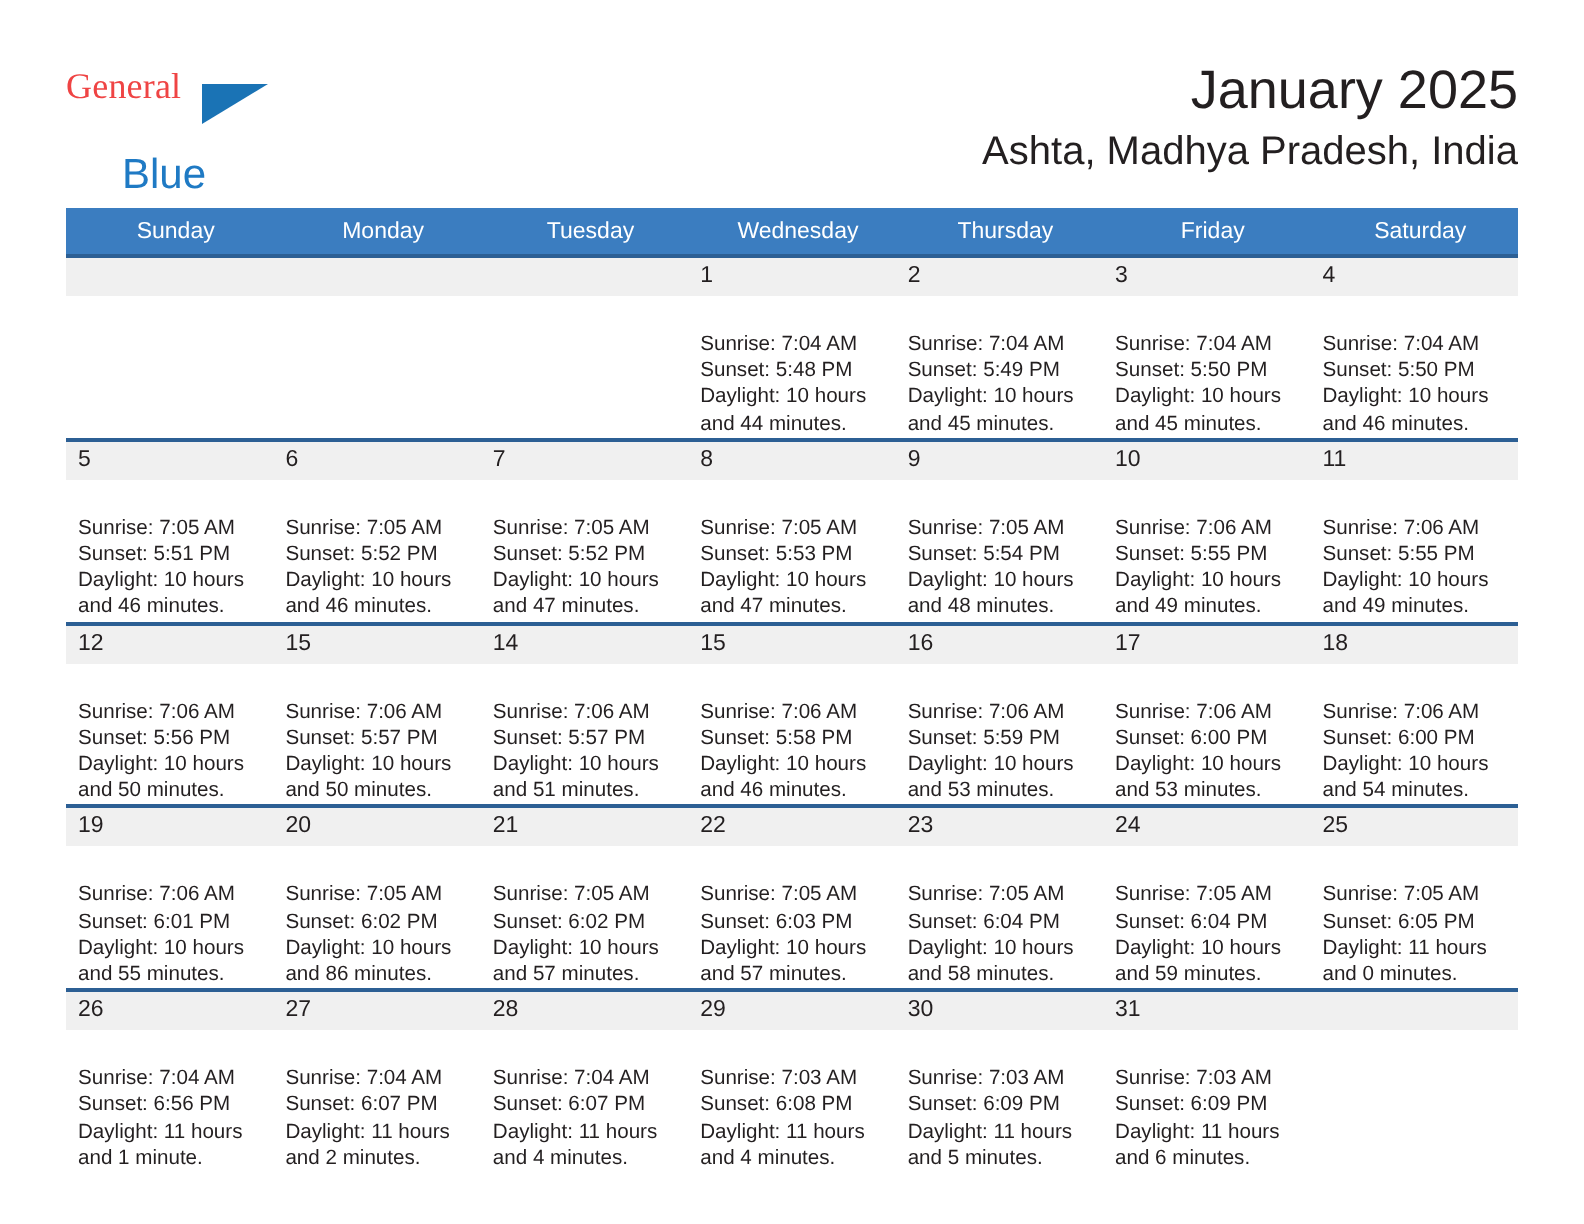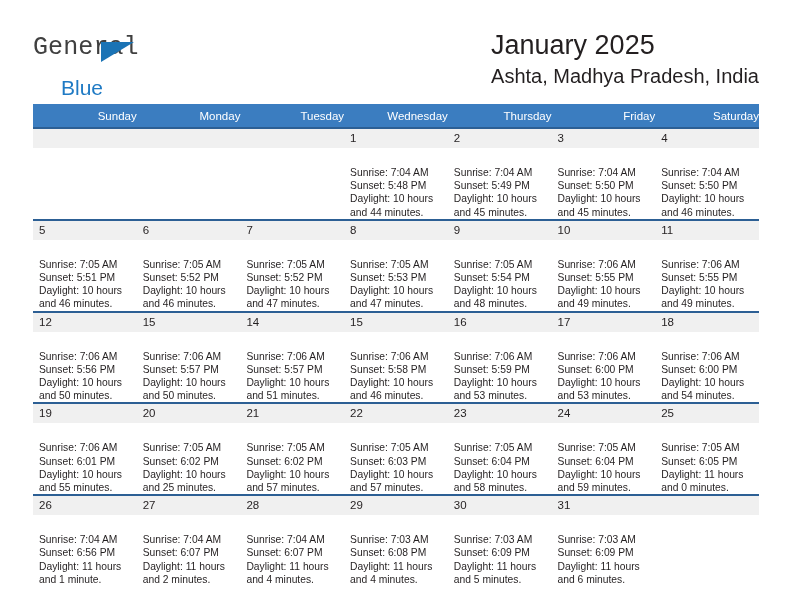--- a/index.html
+++ b/index.html
@@ -33,24 +33,24 @@
     position: absolute;
     left: 0;
     top: 5px;
     width: 120px;
     height: 52px;
   }
   .brand-general {
     position: absolute;
     left: 0;
     top: 0;
-    font-size: 25px;
+    font-size: 18px;
     letter-spacing: 0.1px;
-    color: #404040;
-    font-family: Liberation Mono, monospace;
+    color: #ef4444;
+    font-family: Liberation Serif, serif;
   }
   .brand-blue {
     position: absolute;
     left: 28px;
     top: 20px;
     font-size: 21px;
     color: #1f7ac4;
     font-family: "Liberation Sans", sans-serif;
     margin-top: 23px;
   }
@@ -61,20 +61,21 @@
     width: 0;
     height: 0;
     border-left: 33px solid #1a73b5;
     border-bottom: 20px solid transparent;
   }
 
   .title-block {
     position: absolute;
     right: 0;
     top: 0;
+    text-align: right;
   }
   .cal-title {
     font-size: 27px;
     color: #231f20;
     line-height: 34px;
     white-space: nowrap;
   }
   .cal-location {
     font-size: 20px;
     color: #231f20;
@@ -90,21 +91,21 @@
     top: 104px;
     width: 726px;
     border-collapse: collapse;
     table-layout: fixed;
   }
   .calendar th {
     background: #3b7dc0;
     color: #ffffff;
     font-size: 11.5px;
     font-weight: normal;
-    text-align: right;
+    text-align: center;
     padding: 5px 0 5px 6px;
     height: 13px;
     vertical-align: middle;
     border: none;
   }
   .calendar td {
     width: 103.7px;
     height: 81px;
     vertical-align: top;
     padding: 0;
@@ -374,21 +375,21 @@
               <div>Daylight: 10 hours</div>
               <div>and 55 minutes.</div>
             </div>
           </td>
           <td>
             <span class="daynum">20</span>
             <div class="lines">
               <div>Sunrise: 7:05 AM</div>
               <div>Sunset: 6:02 PM</div>
               <div>Daylight: 10 hours</div>
-              <div>and 25 minutes.</div>
+              <div>and 86 minutes.</div>
             </div>
           </td>
           <td>
             <span class="daynum">21</span>
             <div class="lines">
               <div>Sunrise: 7:05 AM</div>
               <div>Sunset: 6:02 PM</div>
               <div>Daylight: 10 hours</div>
               <div>and 57 minutes.</div>
             </div>

